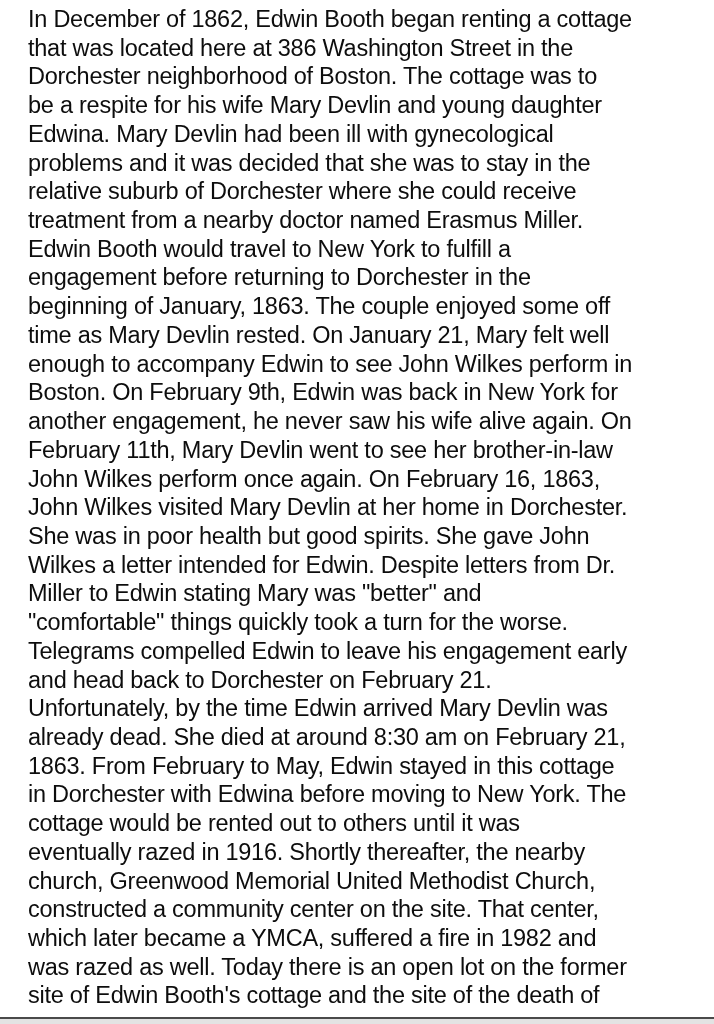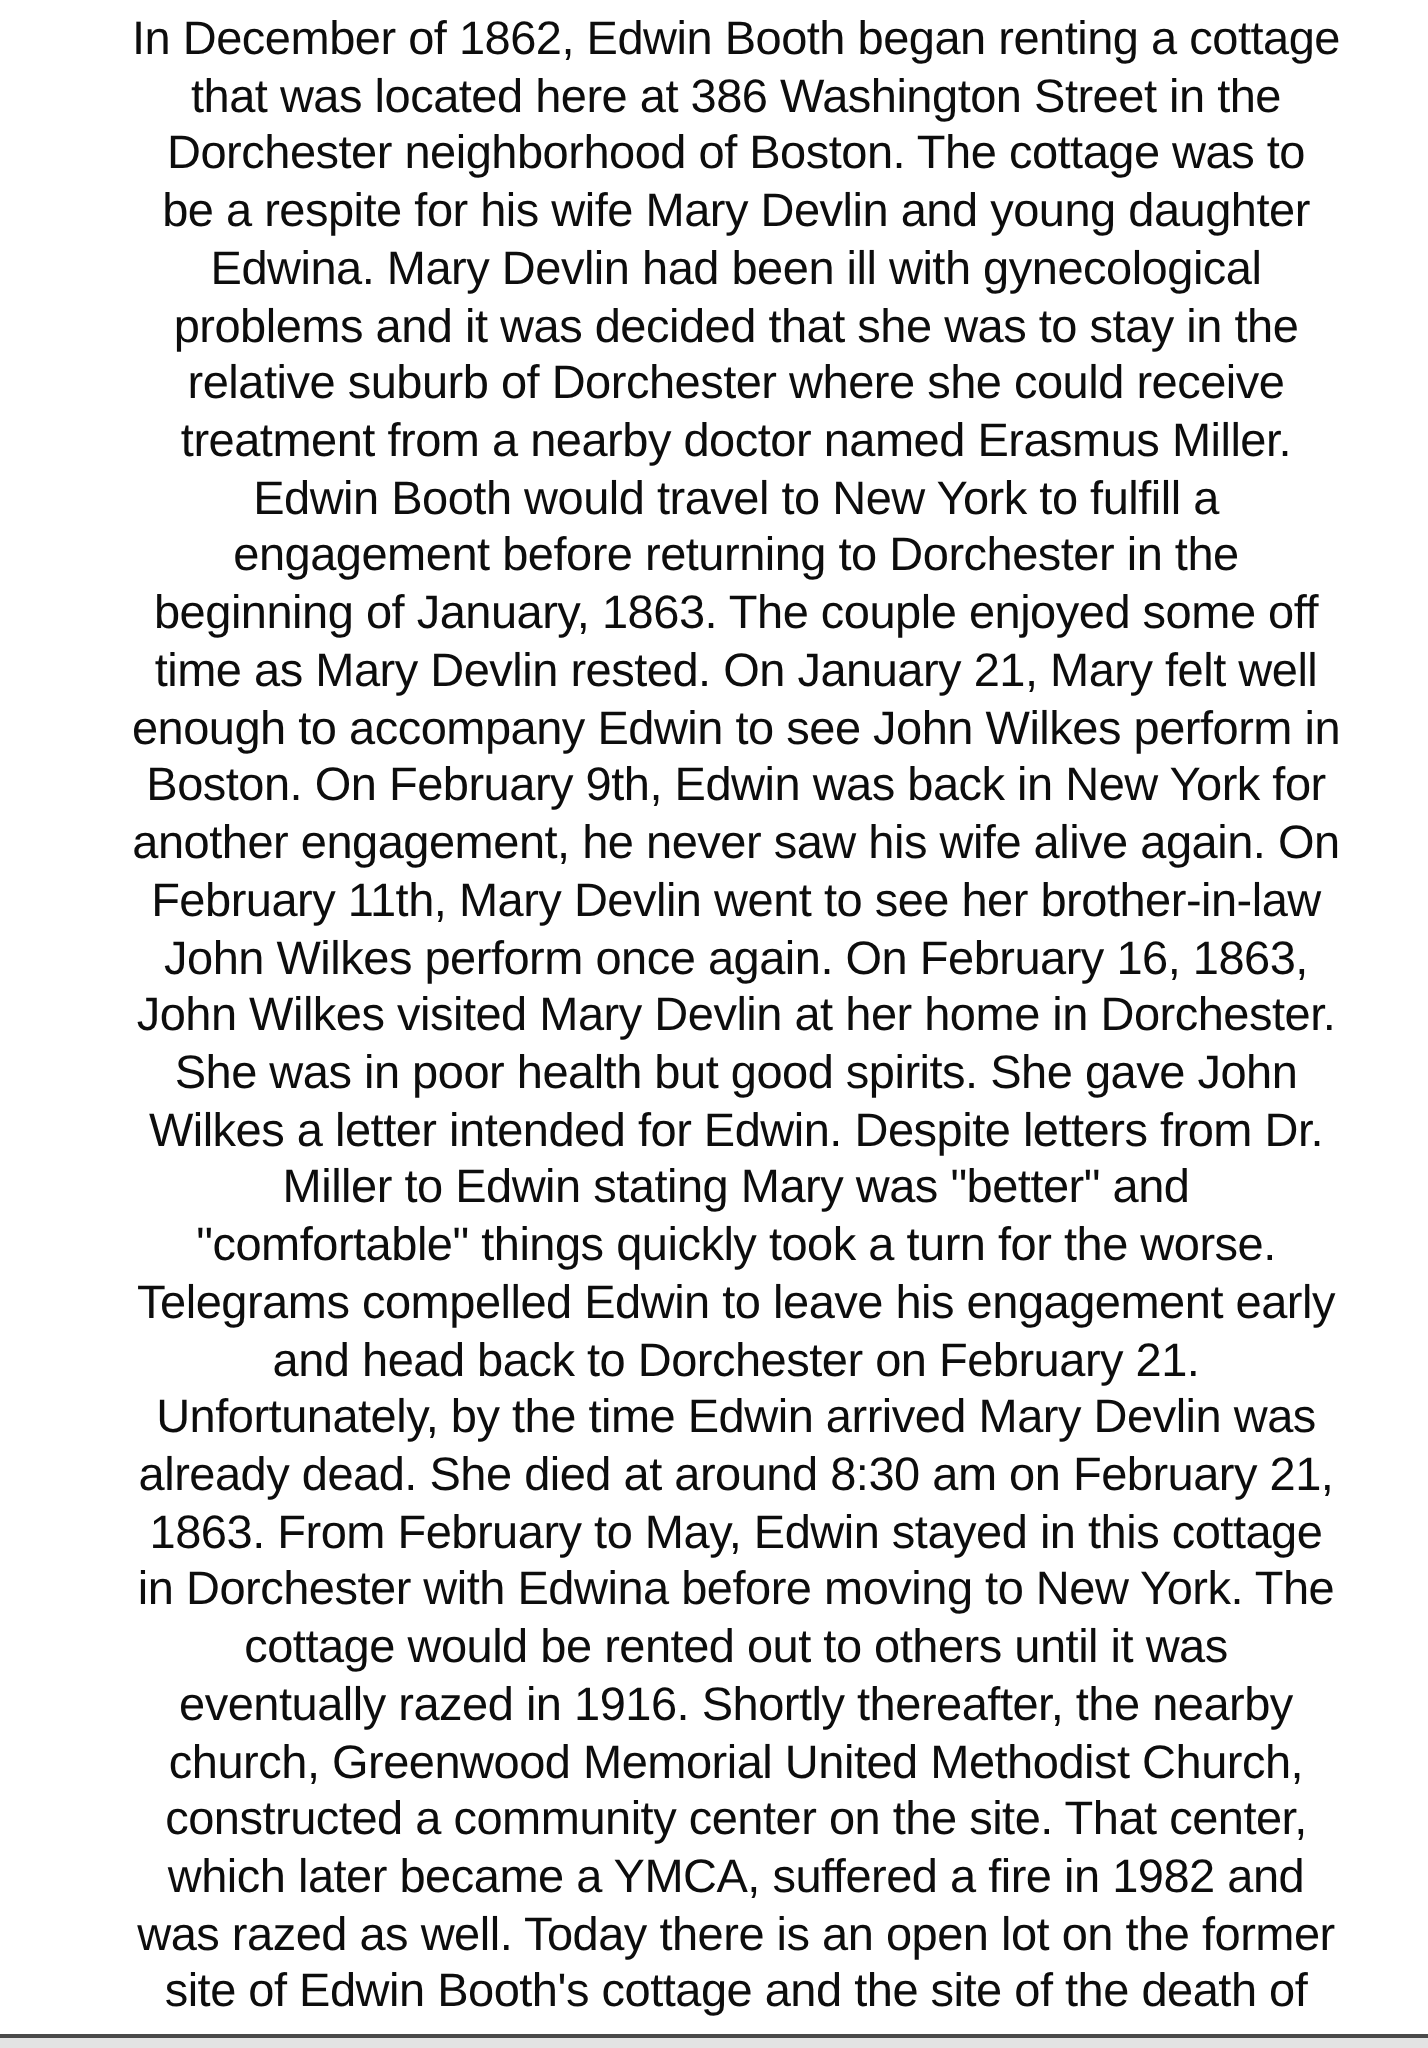--- a/index.html
+++ b/index.html
@@ -23,21 +23,20 @@
     left: 28px;
     top: 5px;
     width: 680px;
     font-size: 23.5px;
     line-height: 28.72px;
     font-weight: 400;
     letter-spacing: -0.25px;
     color: #0d0d0d;
     white-space: pre;
     overflow: hidden;
-    text-align: center;
   }
   .bottom-bar {
     position: absolute;
     left: 0;
     right: 0;
     bottom: 0;
     height: 5px;
     background: #e3e3e3;
     border-top: 2px solid #4a4a4a;
     box-sizing: content-box;

